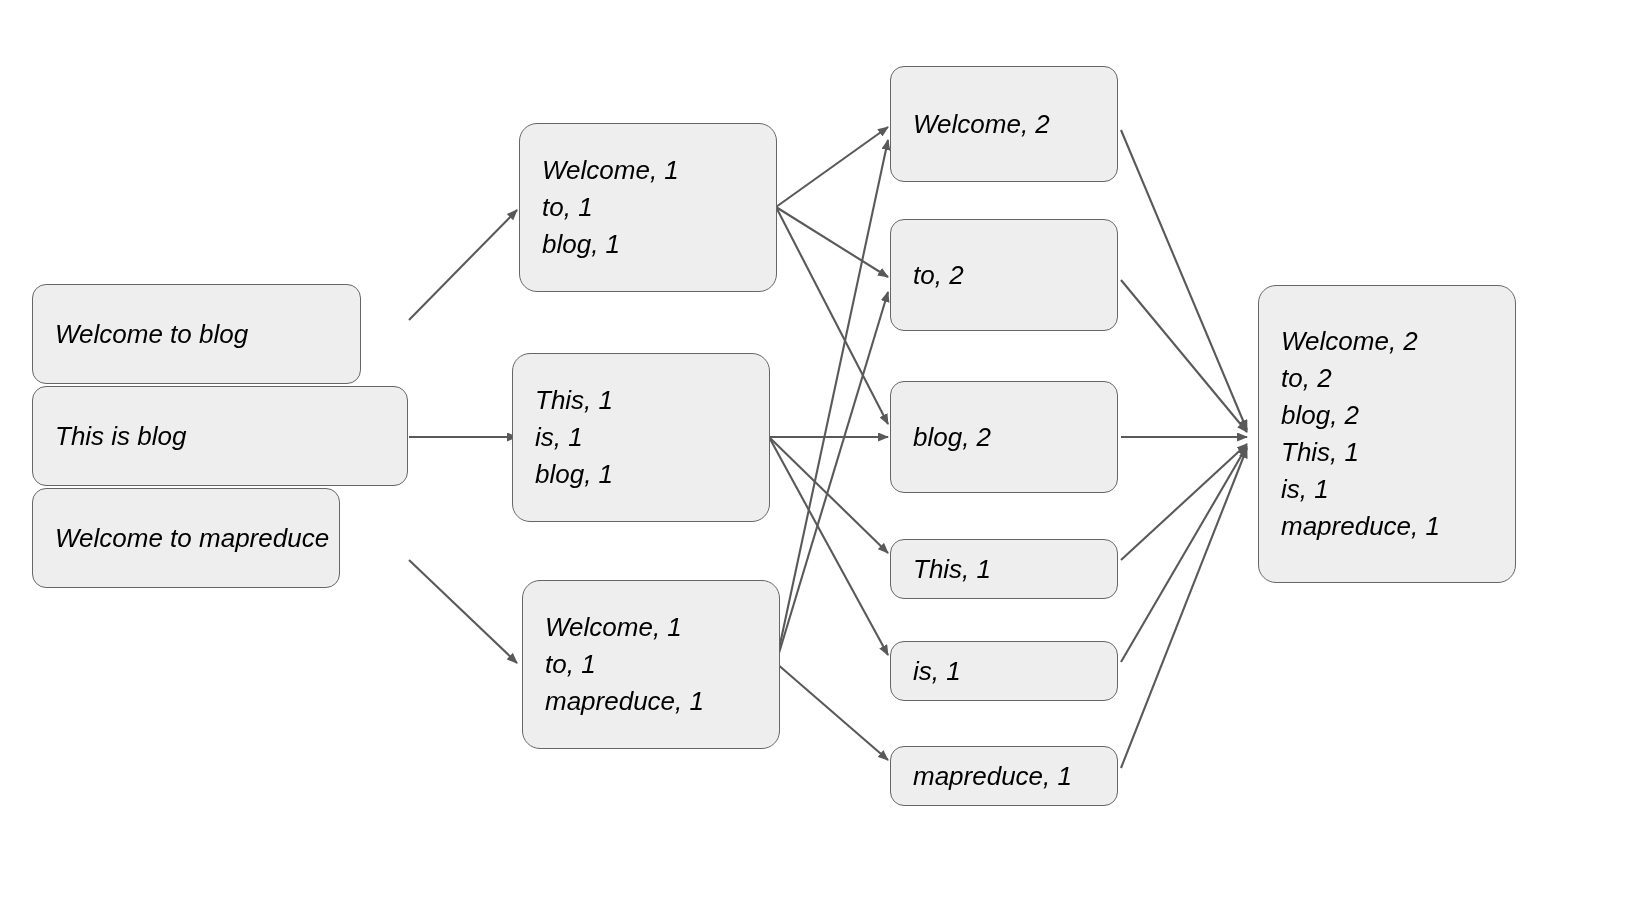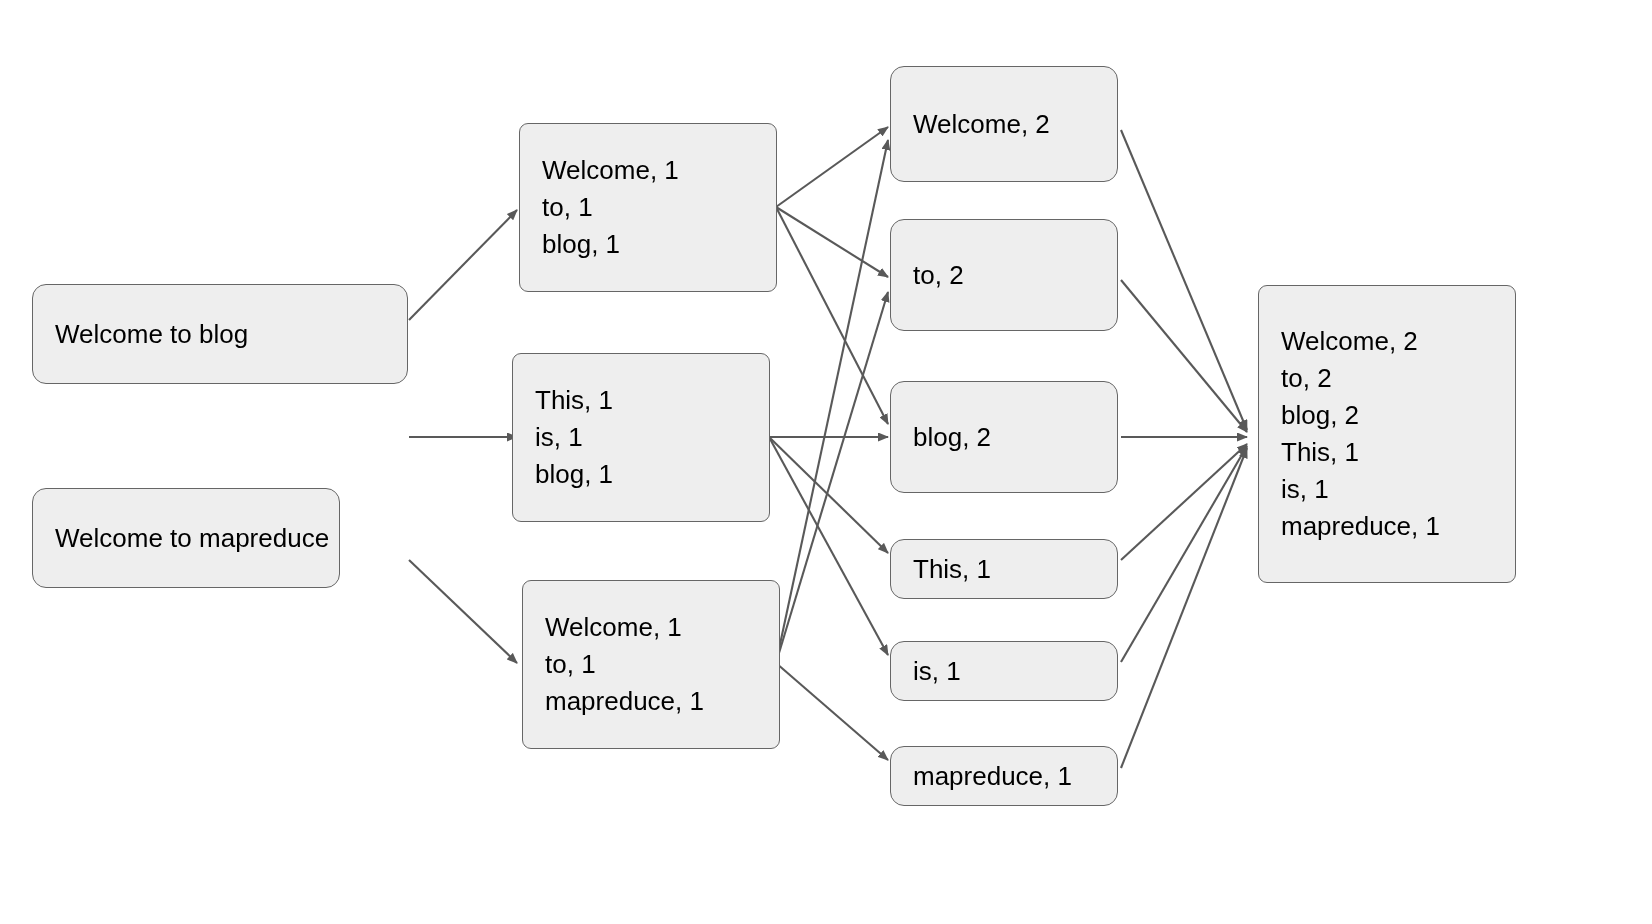--- a/index.html
+++ b/index.html
@@ -35,25 +35,26 @@
     border-radius: 14px;
     display: flex;
     align-items: center;
     color: #000000;
     font-size: 26px;
     line-height: 1.42;
     white-space: pre;
     padding-left: 22px;
   }
   .node.multi {
-    border-radius: 9px;
+    border-radius: 18px;
   }
   .node-text {
     display: block;
     white-space: pre;
+    font-style: italic;
   }
 </style>
 </head>
 <body>
 
 <div id="diagram">
 
   <svg id="edges" viewBox="0 0 1652 924">
     <defs>
       <marker id="arrowhead" markerWidth="11" markerHeight="9" refX="10" refY="4.5" orient="auto" markerUnits="userSpaceOnUse">
@@ -80,22 +81,25 @@
 
       <path d="M1121,130 L1247,430"></path>
       <path d="M1121,280 L1247,432"></path>
       <path d="M1121,437 L1247,437"></path>
       <path d="M1121,560 L1247,444"></path>
       <path d="M1121,662 L1247,446"></path>
       <path d="M1121,768 L1247,448"></path>
     </g>
   </svg>
 
-  <div class="node" style="left:32px; top:284px; width:376px; height:100px;">
+  <div class="node" style="left:32px; top:284px; width:329px; height:100px;">
     <span class="node-text">Welcome to blog</span>
+  </div>
+  <div class="node" style="left:32px; top:386px; width:376px; height:100px;">
+    <span class="node-text">This is blog</span>
   </div>
   <div class="node" style="left:32px; top:488px; width:308px; height:100px;">
     <span class="node-text">Welcome to mapreduce</span>
   </div>
 
   <div class="node multi" style="left:519px; top:123px; width:258px; height:169px;">
     <span class="node-text">Welcome, 1
 to, 1
 blog, 1</span>
   </div>

